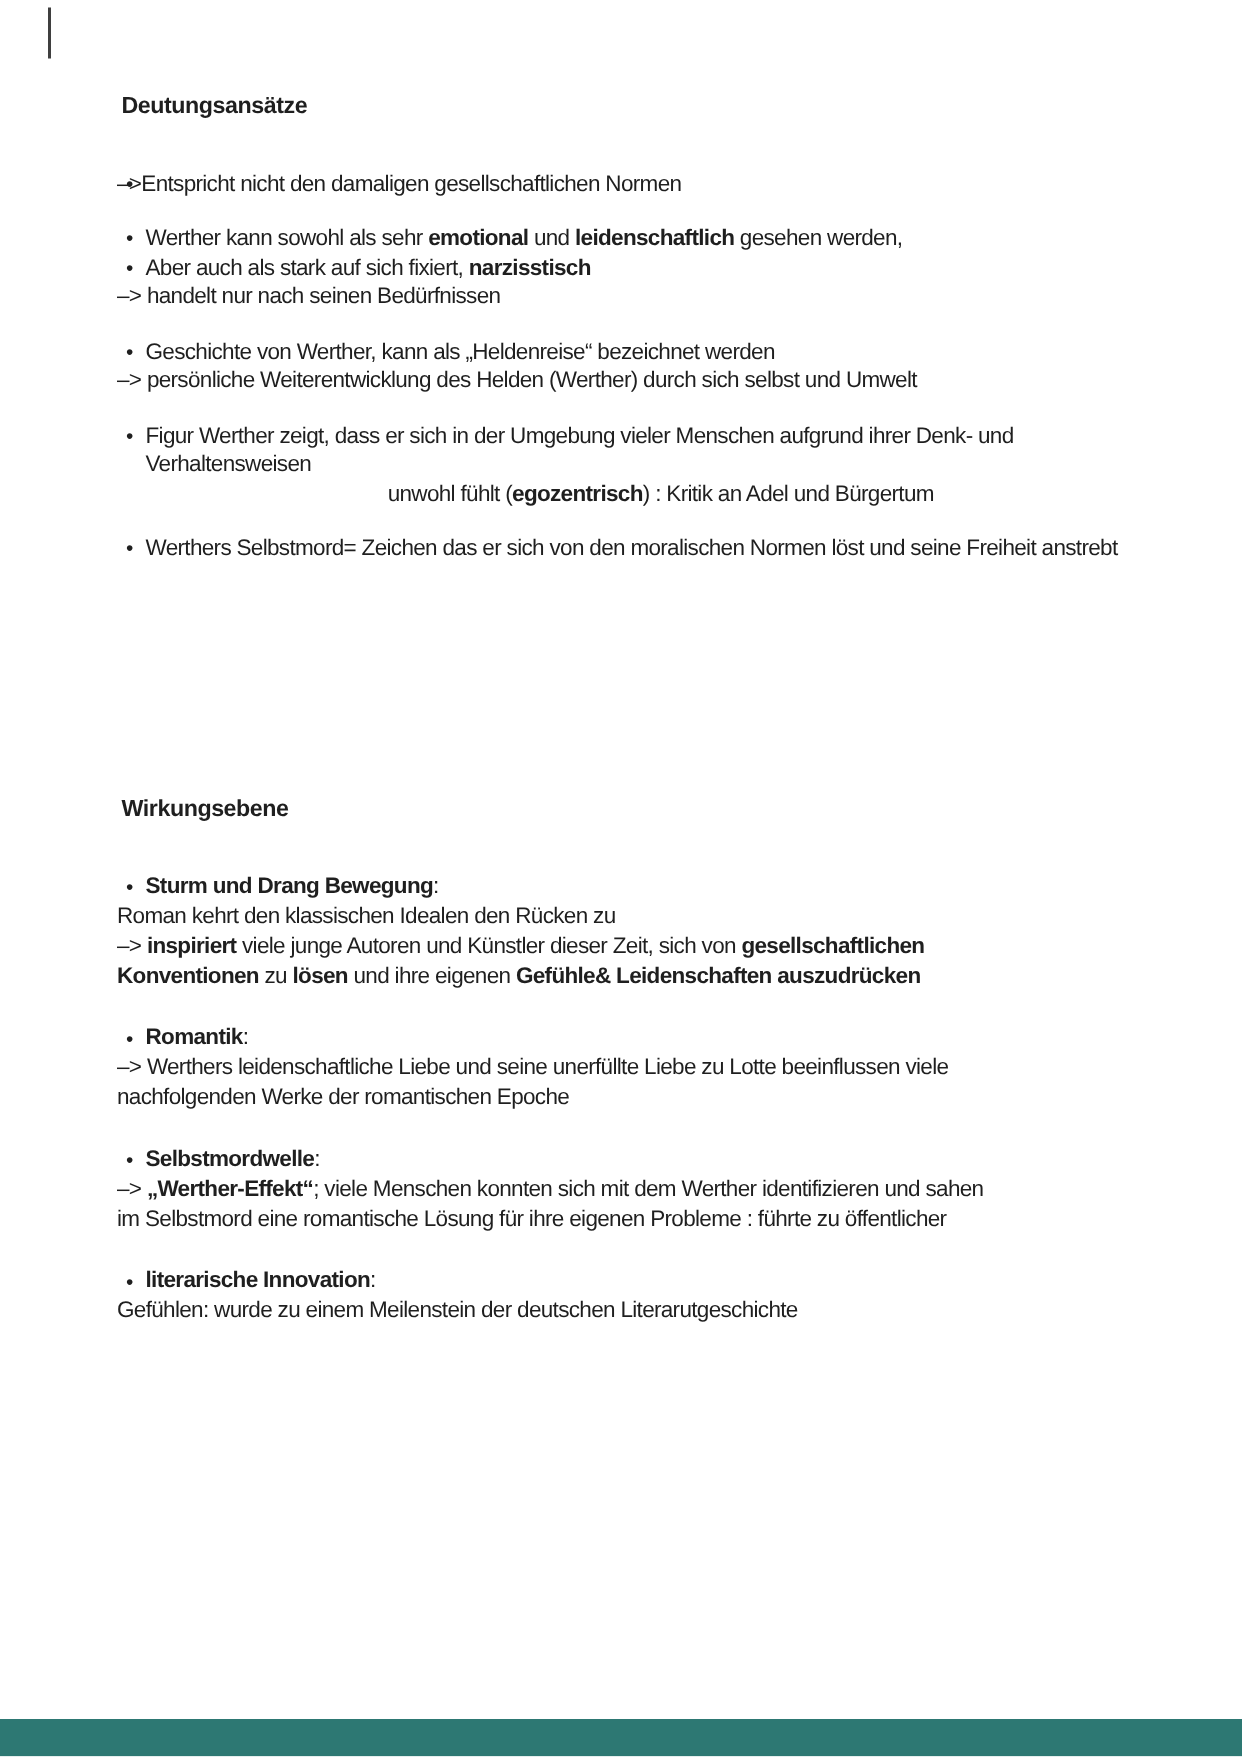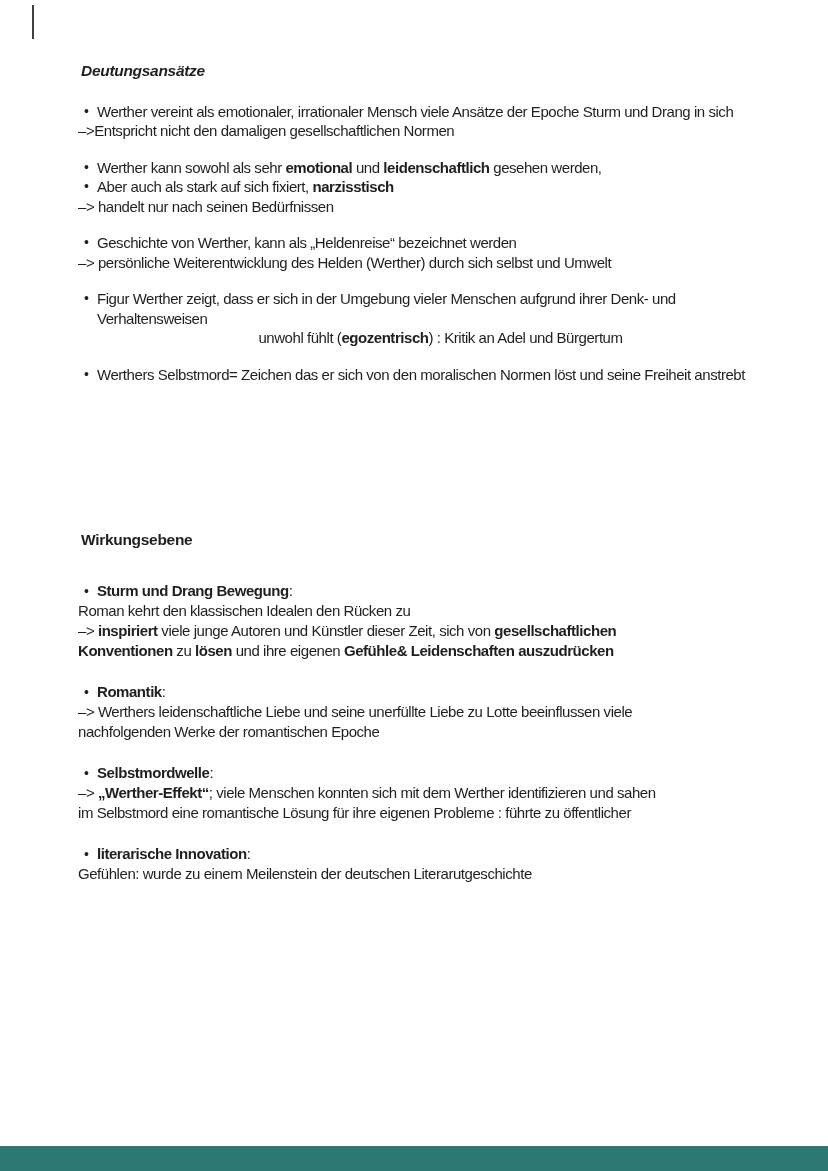--- a/index.html
+++ b/index.html
@@ -36,21 +36,21 @@
     line-height: 19.5px;
   }
   .section--0 { top: 61px; }
   .section--1 { top: 530px; line-height: 20px; }
   .section h2 {
     font-size: 15.5px;
     font-weight: bold;
     letter-spacing: -0.3px;
     margin-left: 3px;
   }
-  .section--0 h2 { margin-bottom: 21px; font-style: italic; }
+  .section--0 h2 { margin-bottom: 32px; }
   .section--1 h2 { margin-bottom: 31px; }
   .group { margin-bottom: 17px; }
   .section--1 .group { margin-bottom: 21px; }
   .line { white-space: nowrap; }
   .line .txt { white-space: normal; }
   .line.bullet { padding-left: 19px; position: relative; }
   .line.bullet .dot {
     position: absolute;
     left: 6px;
     top: 0;
@@ -63,21 +63,21 @@
 <body>
 
 <div class="page">
 
   <div class="stray-mark" style="background: rgb(63, 63, 63);"></div>
 
   <section class="section section--0">
     <h2>Deutungsansätze</h2>
     <div>
         <div class="group">
-          <div class="line bullet"><span class="dot">•</span><span class="txt"><span>Werther vereint als emotionaler, irrationaler Mensch viele Ansätze der Epoche Sturm und Drang in sich</span></span></div>
+          <div class="line bullet"><span class="dot">•</span></div>
           <div class="line plain"><span class="txt"><span>–&gt;Entspricht nicht den damaligen gesellschaftlichen Normen</span></span></div>
         </div>
         <div class="group">
           <div class="line bullet"><span class="dot">•</span><span class="txt"><span>Werther kann sowohl als sehr </span><span class="b">emotional</span><span> und </span><span class="b">leidenschaftlich</span><span> gesehen werden,</span></span></div>
           <div class="line bullet"><span class="dot">•</span><span class="txt"><span>Aber auch als stark auf sich fixiert, </span><span class="b">narzisstisch</span></span></div>
           <div class="line plain"><span class="txt"><span>–&gt; handelt nur nach seinen Bedürfnissen</span></span></div>
         </div>
         <div class="group">
           <div class="line bullet"><span class="dot">•</span><span class="txt"><span>Geschichte von Werther, kann als „Heldenreise“ bezeichnet werden</span></span></div>
           <div class="line plain"><span class="txt"><span>–&gt; persönliche Weiterentwicklung des Helden (Werther) durch sich selbst und Umwelt</span></span></div>

